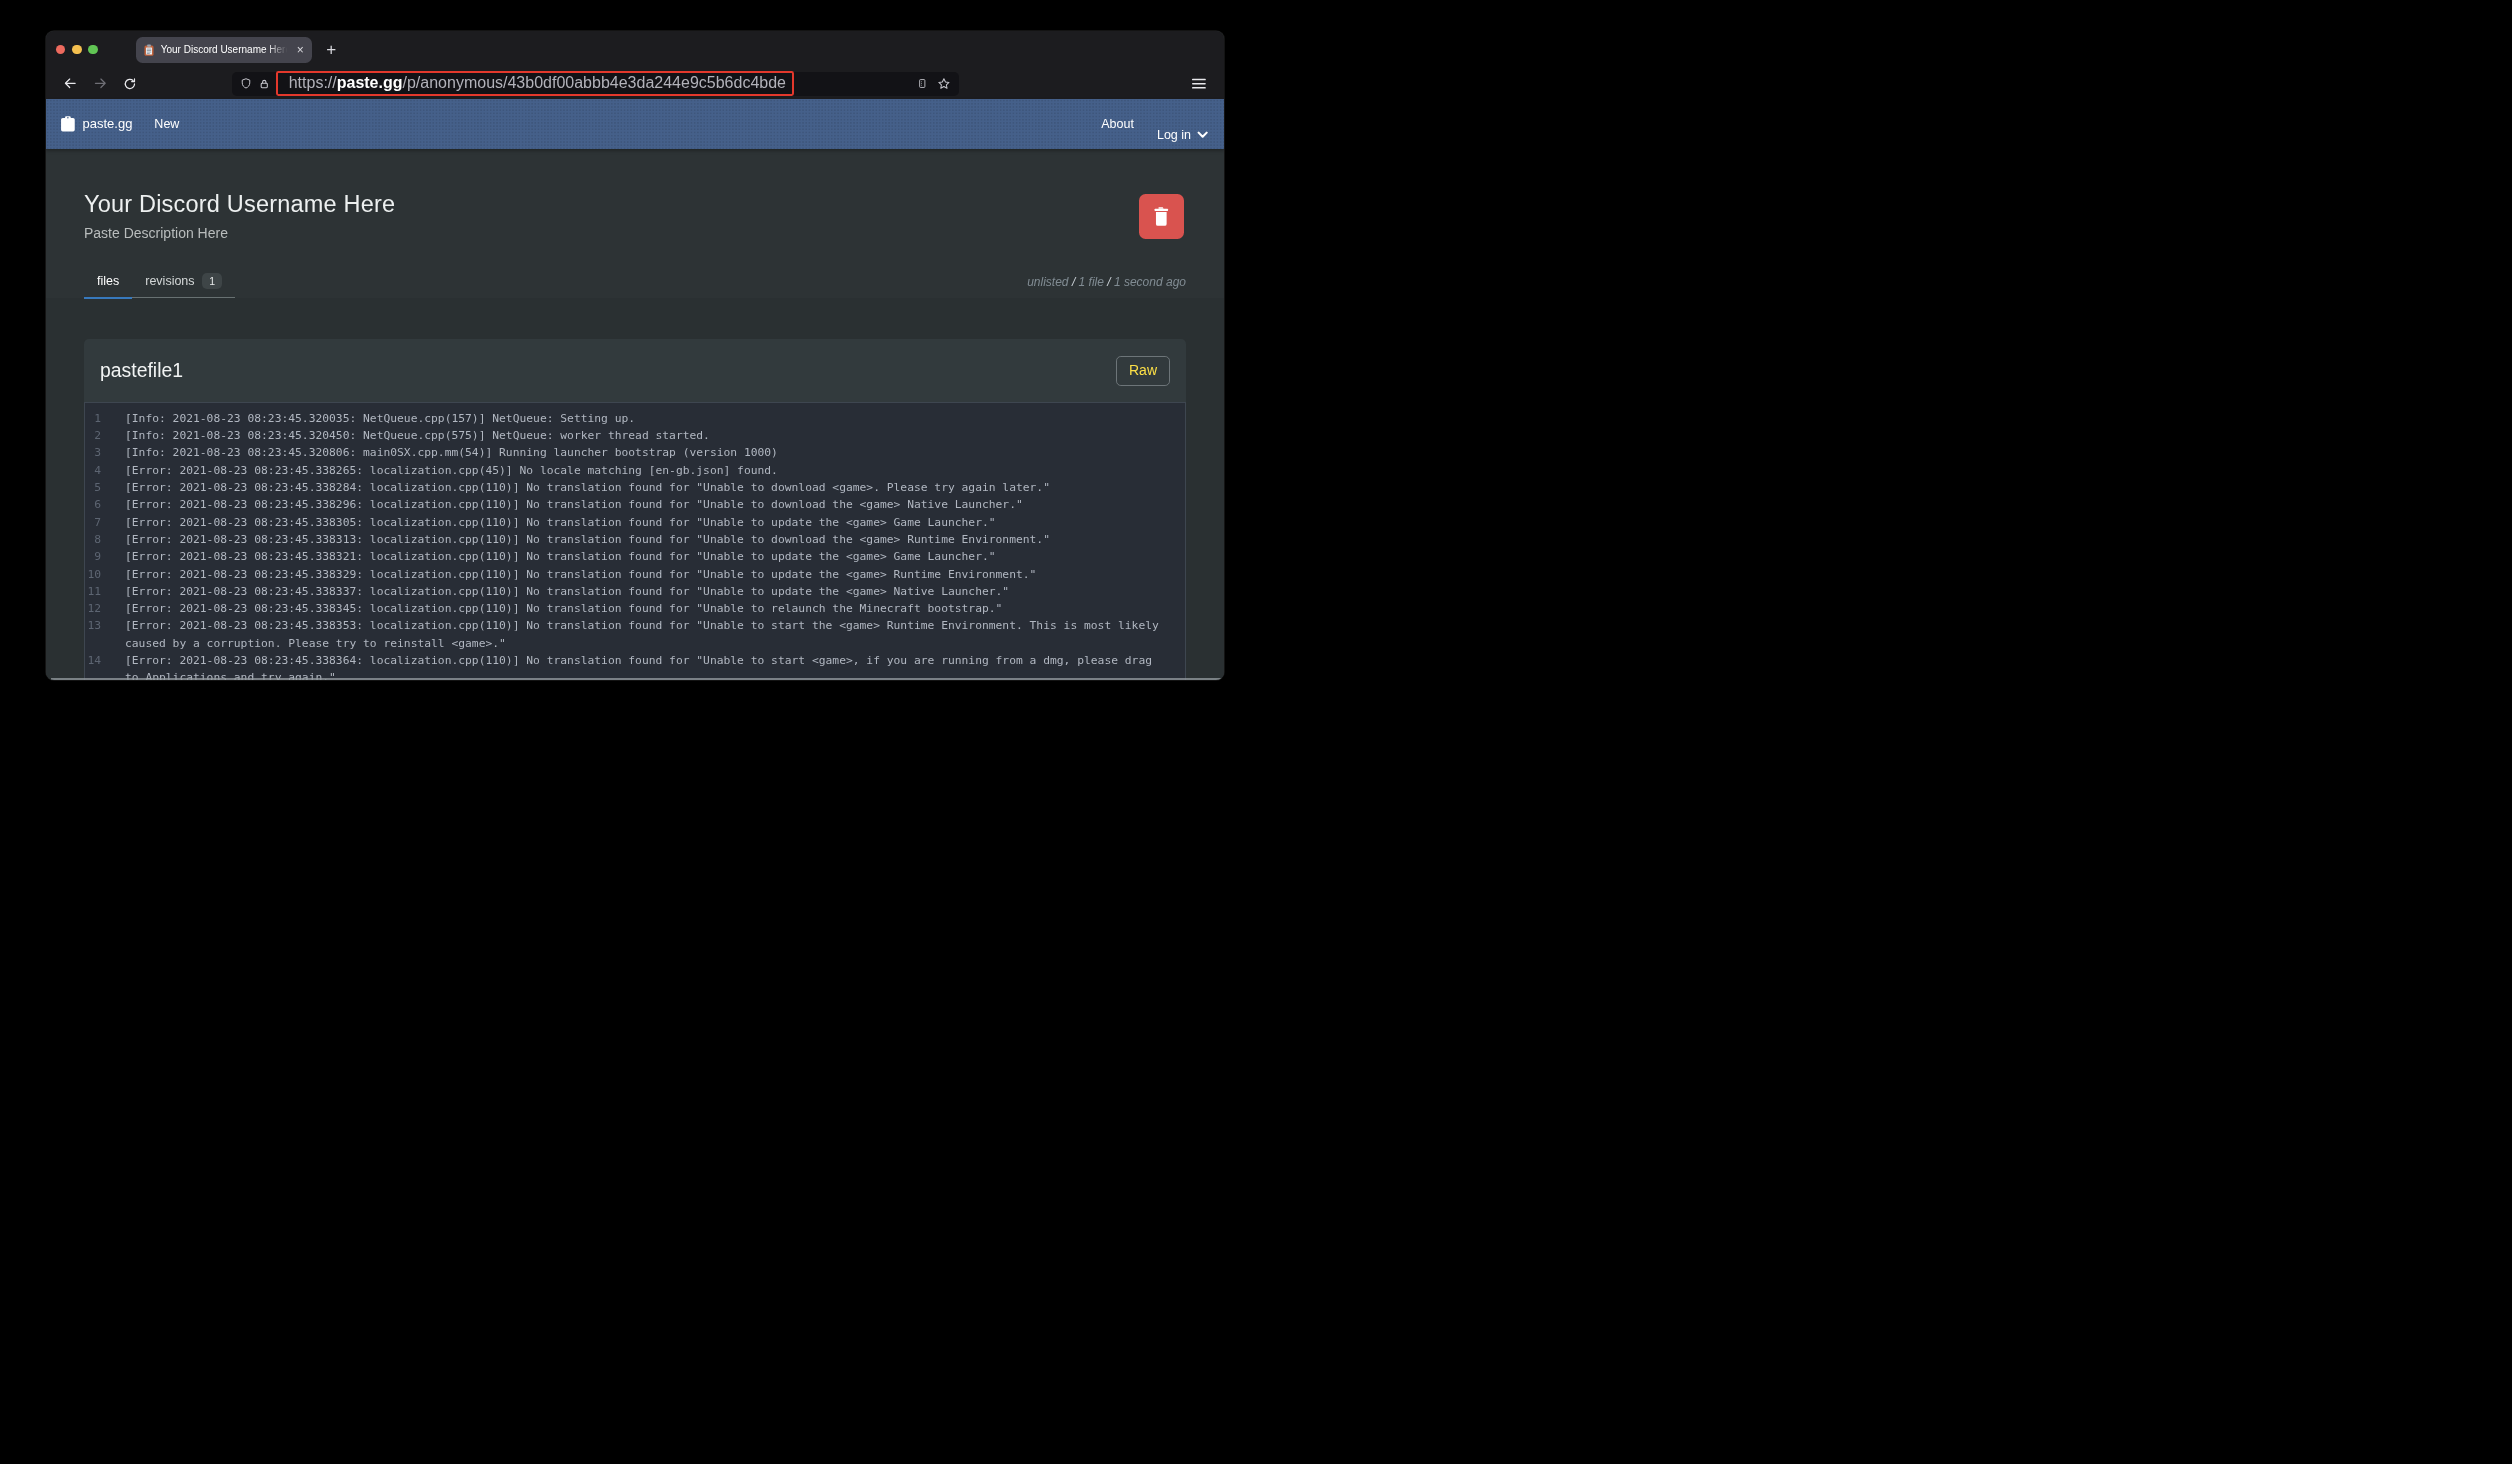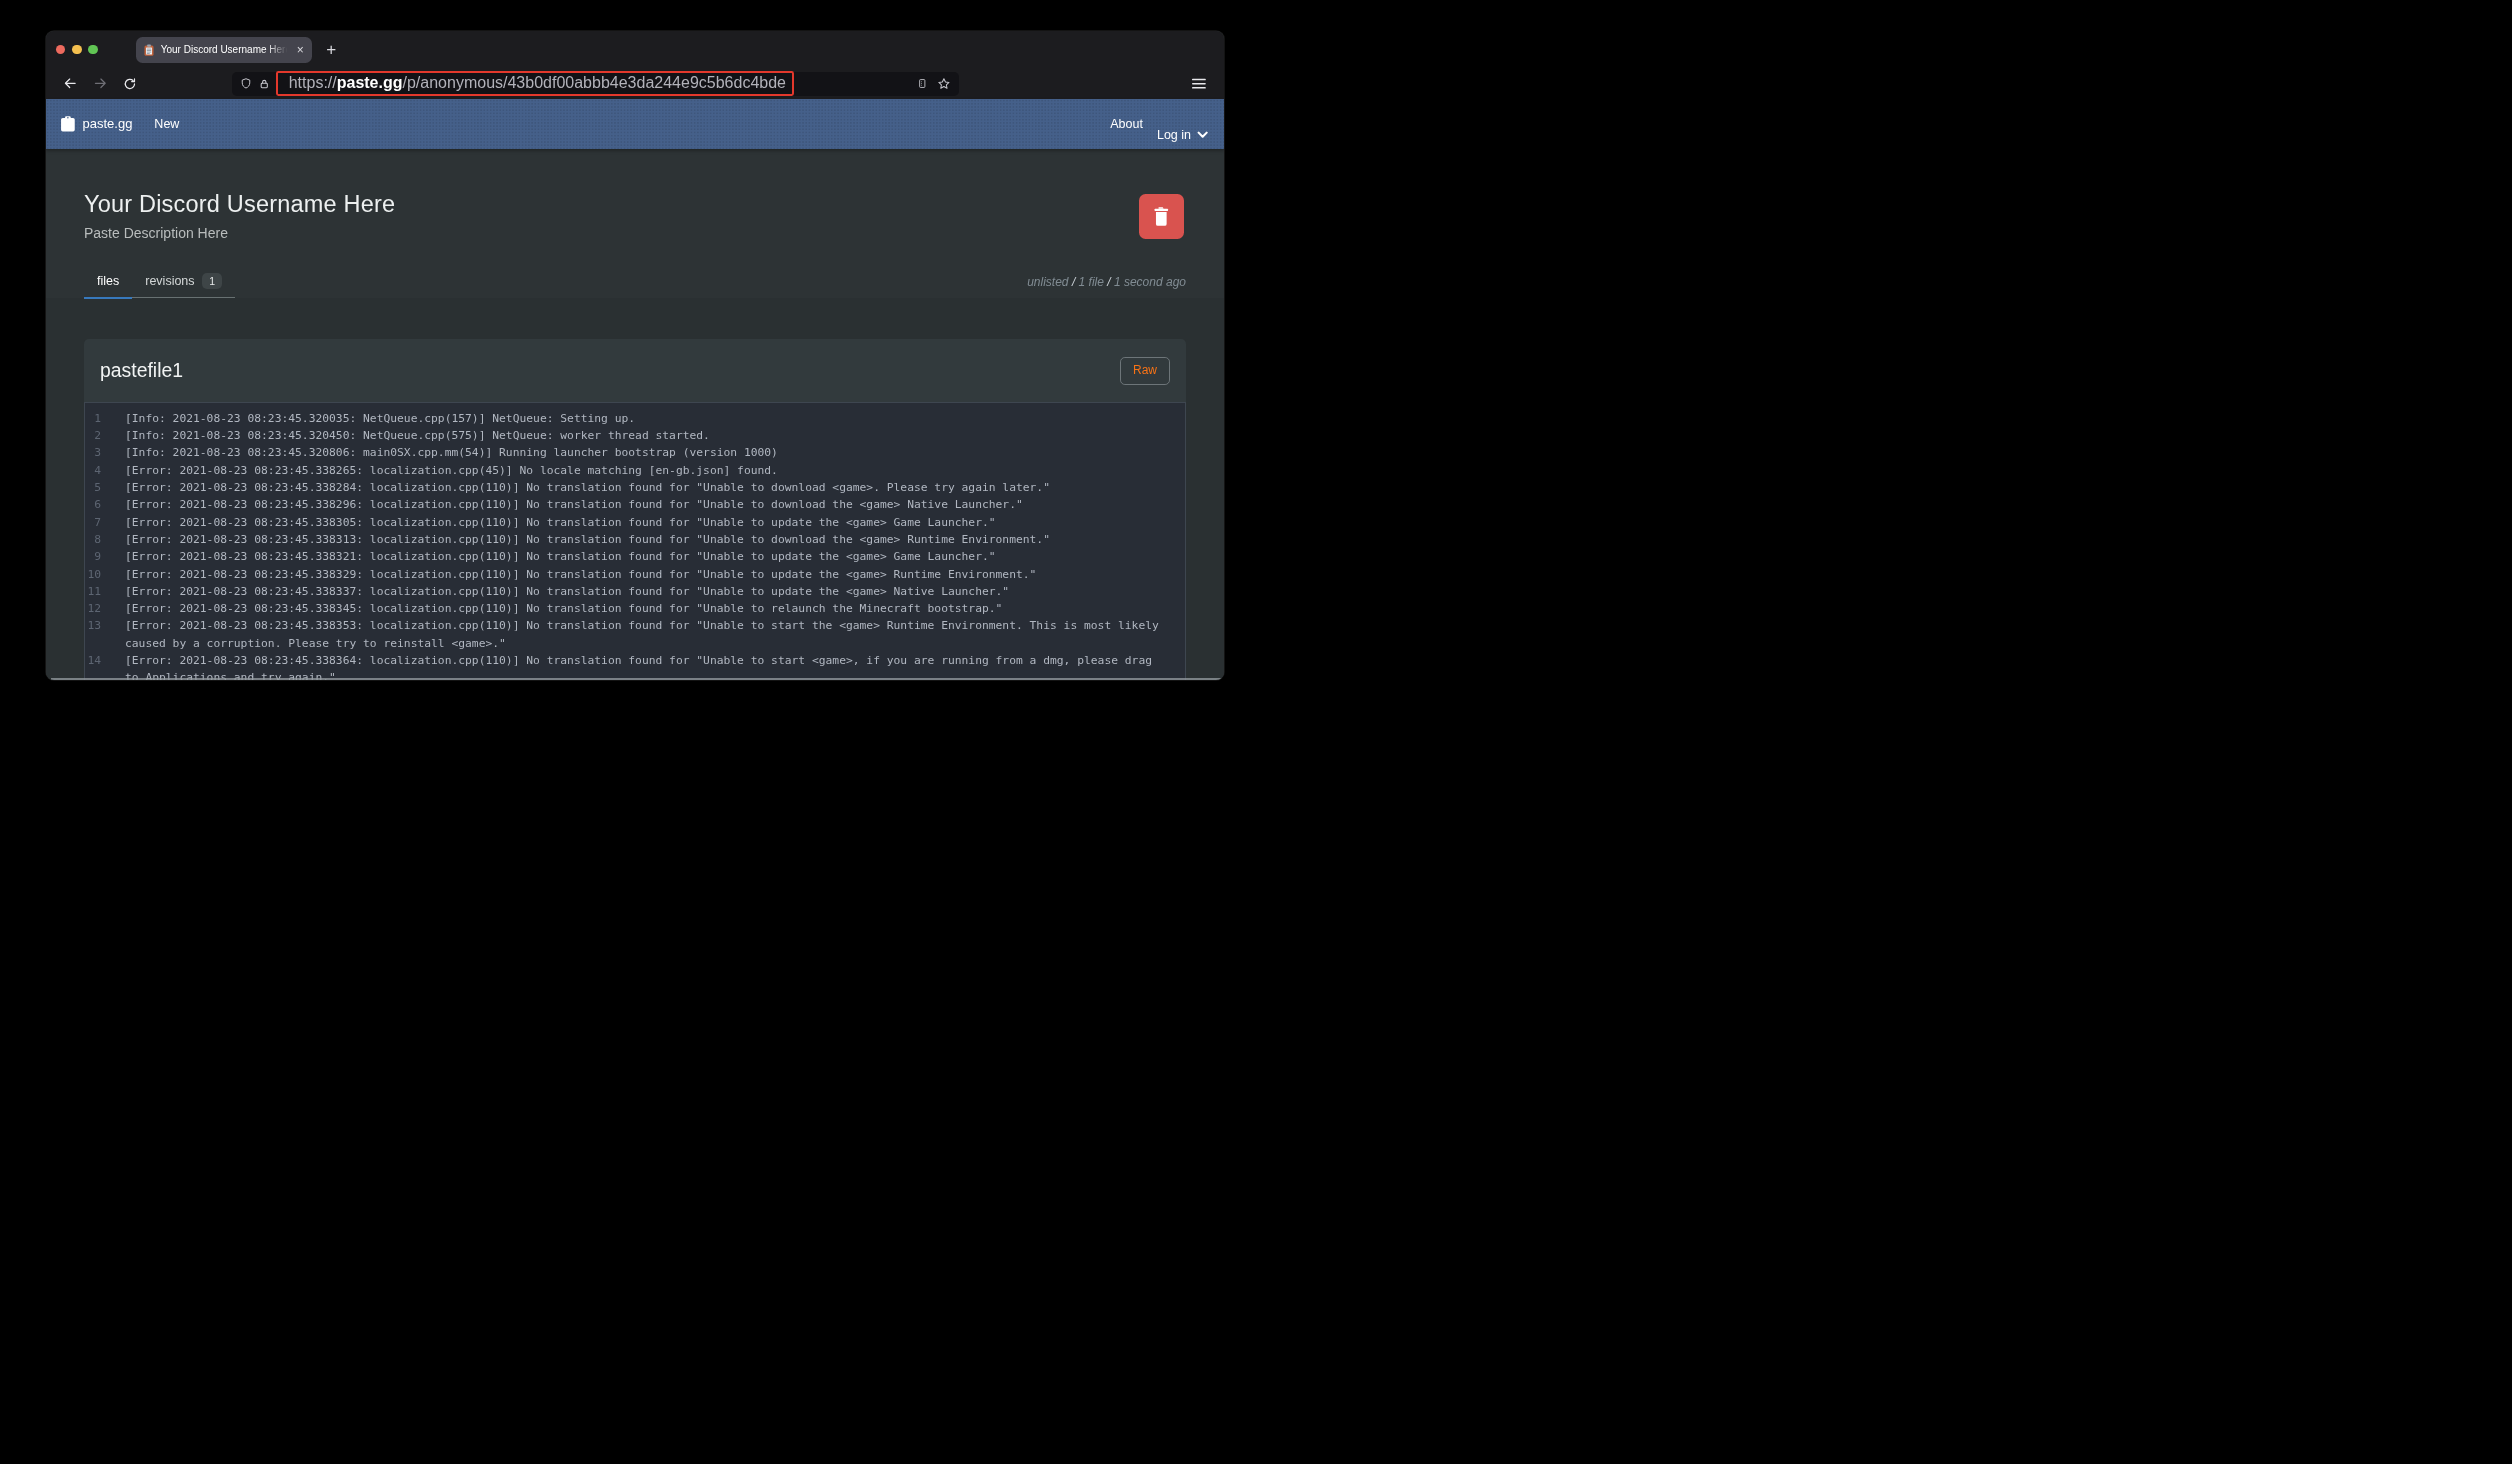--- a/index.html
+++ b/index.html
@@ -48,21 +48,21 @@
   .hamburger{margin-left:auto;margin-right:4.9px;color:#e8e8ec;display:flex;align-items:center;}
   
   .sitenav{height:50px;background:var(--navbar-blue);
     background-image:radial-gradient(rgba(0,0,0,.10) 0.8px,transparent 0.8px);
     background-size:3.2px 3.2px;
     display:flex;align-items:center;padding:0 16px 0 15.4px;flex-shrink:0;
     box-shadow:0 1.6px 3.2px rgba(0,0,0,.28);position:relative;z-index:5;}
   .brand{display:flex;align-items:center;gap:7.3px;color:#fff;font-size:13px;cursor:default;}
   .sitelink{color:#fff;font-size:12.5px;cursor:default;}
   .sitenav .left{display:flex;align-items:center;gap:22px;}
-  .sitenav .right{margin-left:auto;display:flex;align-items:center;gap:14px;}
+  .sitenav .right{margin-left:auto;display:flex;align-items:center;gap:23px;}
   .login{display:flex;align-items:center;gap:5.7px;margin-top:22px;}
   
   .content{flex:1;display:flex;flex-direction:column;overflow:hidden;background:var(--page-bg);}
   .upper{padding:42px 38px 0;position:relative;}
   h1.paste-title{font-size:23.5px;font-weight:400;color:#edf0f0;letter-spacing:0.2px;}
   .paste-desc{margin-top:7.3px;font-size:14px;color:#b9bdbd;}
   .delete-btn{position:absolute;top:45px;right:40px;width:45px;height:45px;
     background:var(--danger);border:none;border-radius:6.5px;display:flex;
     align-items:center;justify-content:center;cursor:default;}
   .tabs-row{margin-top:24px;position:relative;}
@@ -75,21 +75,21 @@
   .count-badge{margin-left:7.3px;background:#3e4547;border-radius:4.9px;padding:2.4px 7.3px 3.2px;
     font-size:10.5px;color:#e8eaea;line-height:1;}
   .meta{position:absolute;right:0;top:10px;font-size:12px;font-style:italic;color:#818c93;}
   .meta .sep{color:#ccd3d8;}
   
   .lower{flex:1;background:var(--lower-bg);overflow:hidden;}
   .card{margin:41px 38px 0;background:var(--card-bg);border-radius:4.9px 4.9px 0 0;}
   .card-header{height:63px;display:flex;align-items:center;padding:0 16px;}
   .file-name{font-size:19.4px;font-weight:400;color:#f2f4f4;}
   .raw-btn{margin-left:auto;background:transparent;border:1.2px solid #6d7579;
-    border-radius:4.9px;padding:5.7px 12px 6.5px;font-size:12px;color:#f97316;
+    border-radius:4.9px;padding:5.7px 12px 6.5px;font-size:14px;color:#fde047;
     font-family:"Liberation Sans",sans-serif;cursor:default;}
   .codeblock{border:0.8px solid var(--code-border);border-bottom:none;
     background:var(--code-bg);padding-top:6.5px;}
   .code-line{display:flex;font-family:"DejaVu Sans Mono",monospace;
     font-size:11.3px;line-height:17.3px;color:var(--code-text);}
   .ln{width:16px;text-align:right;color:var(--gutter);flex-shrink:0;user-select:none;}
   .lc{margin-left:24px;width:1040px;white-space:pre-wrap;overflow-wrap:break-word;}
   svg{display:block;}
 </style>
 </head>

